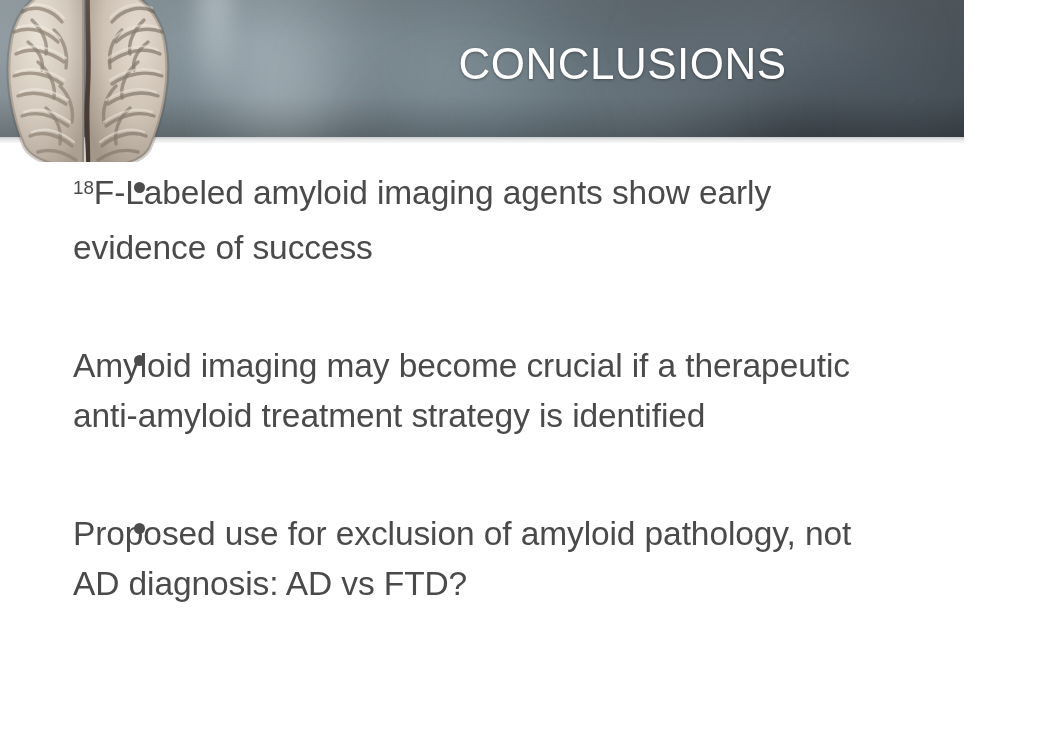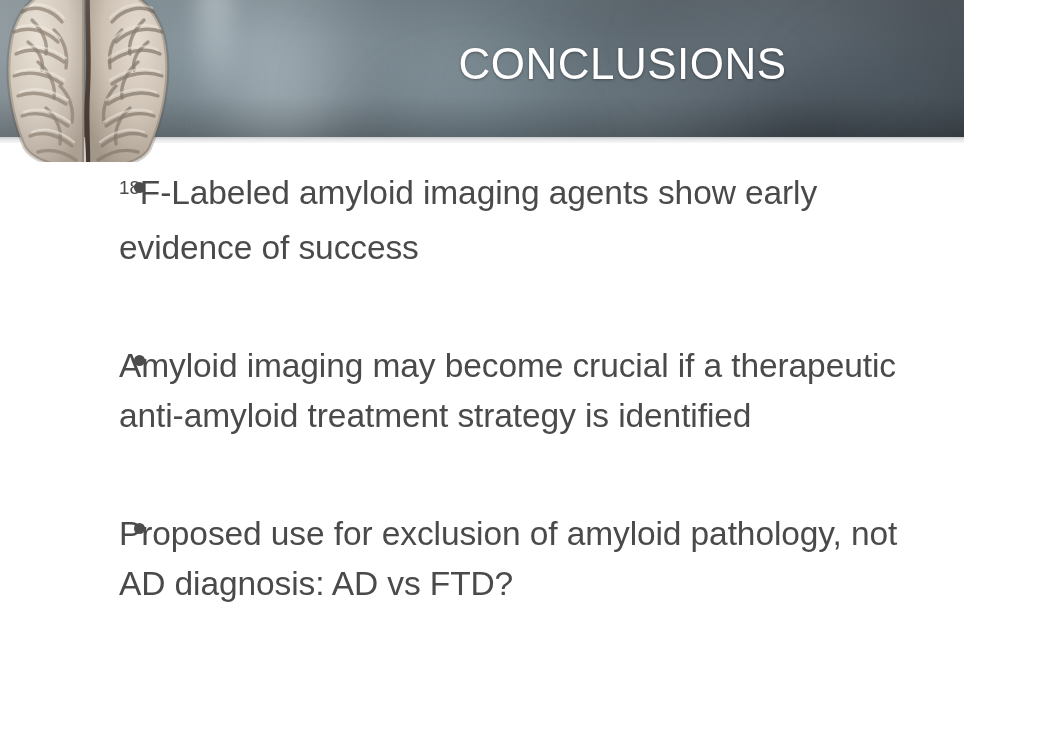--- a/index.html
+++ b/index.html
@@ -146,21 +146,21 @@
   
   .content {
     position: absolute;
     left: 0;
     top: 168px;
     width: 1051px;
   }
 
   .bullet-row {
     position: relative;
-    padding-left: 119px;
+    padding-left: 73px;
     padding-right: 75px;
     margin-bottom: 68px;
   }
   .bullet-row:last-child { margin-bottom: 0; }
 
   .bullet-mark {
     position: absolute;
     left: 134px;
     top: 14px;
     width: 11px;

